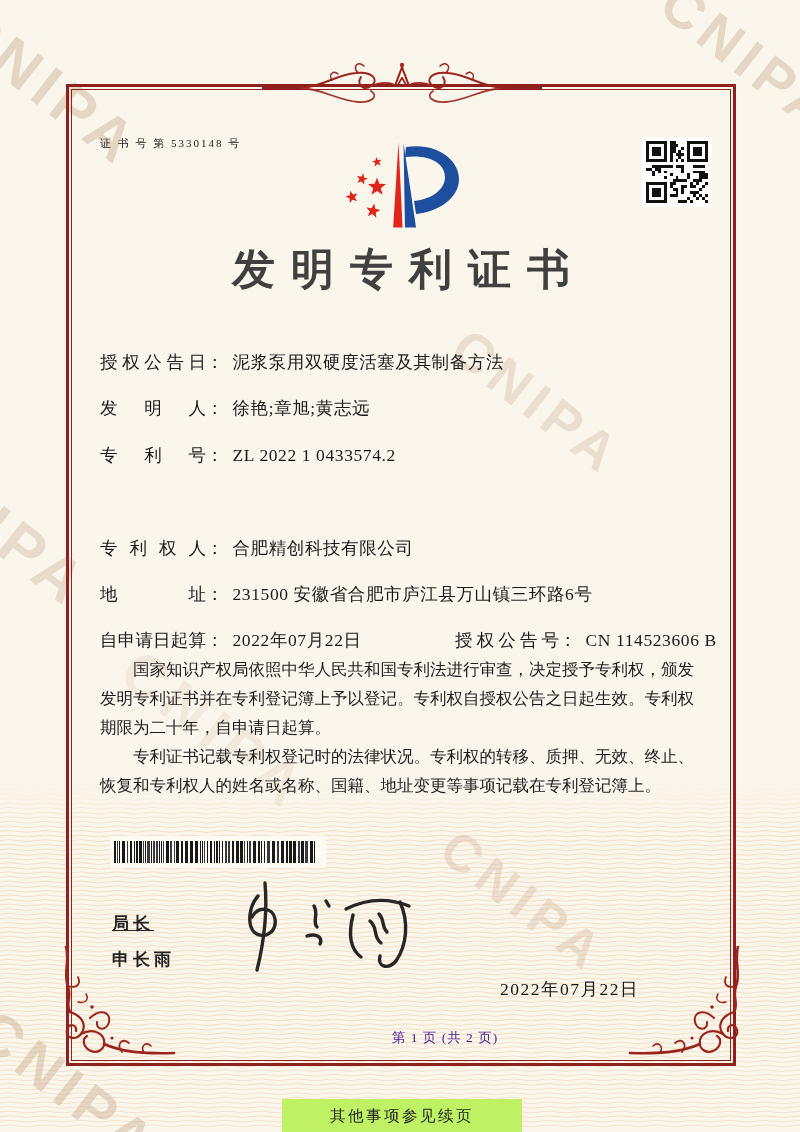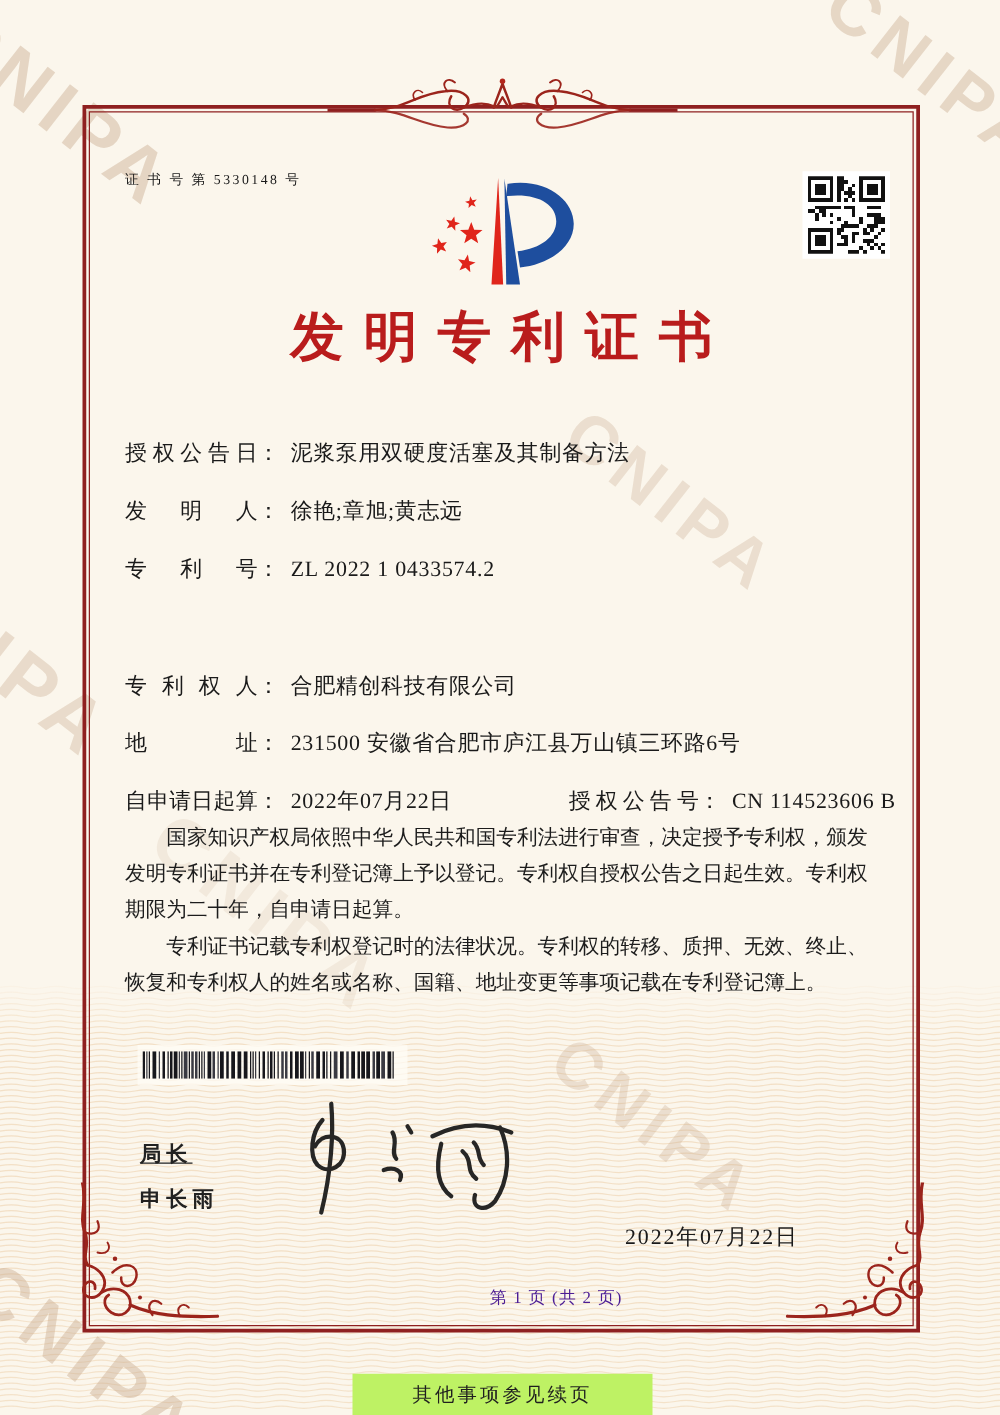--- a/index.html
+++ b/index.html
@@ -31,21 +31,21 @@
   .frame::after { content:""; position:absolute; inset:2px; border:1px solid #8f2020; }
 
   .cert-number { position:absolute; left:100px; top:136px; font-size:11px; letter-spacing:2px; }
 
   .logo { position:absolute; left:336px; top:131px; width:132px; height:106px; }
   .qr { position:absolute; left:642px; top:137px; width:70px; height:70px; background:#fff;
         display:flex; align-items:center; justify-content:center; }
 
   .title { position:absolute; left:66px; top:241px; width:670px; text-align:center;
            font-size:43px; font-weight:700; letter-spacing:16px; padding-left:16px;
-           box-sizing:border-box; color:#b91c1c; }
+           box-sizing:border-box; color:#404040; }
 
   .field-row { position:absolute; left:100px; font-size:17.5px; white-space:nowrap; }
   .f-label { display:inline-block; width:106px; text-align:justify; text-align-last:justify; }
   .f-colon { display:inline-block; margin-right:9px; }
   .f-value { letter-spacing:.6px; }
   .r1 { top:350px; } .r2 { top:396px; } .r3 { top:443px; } .r4 { top:489px; }
   .r5 { top:536px; } .r6 { top:582px; } .r7 { top:628px; }
   .grant-no { position:absolute; left:355px; top:0; white-space:nowrap; }
   .grant-no .f-label { width:104px; }
 

